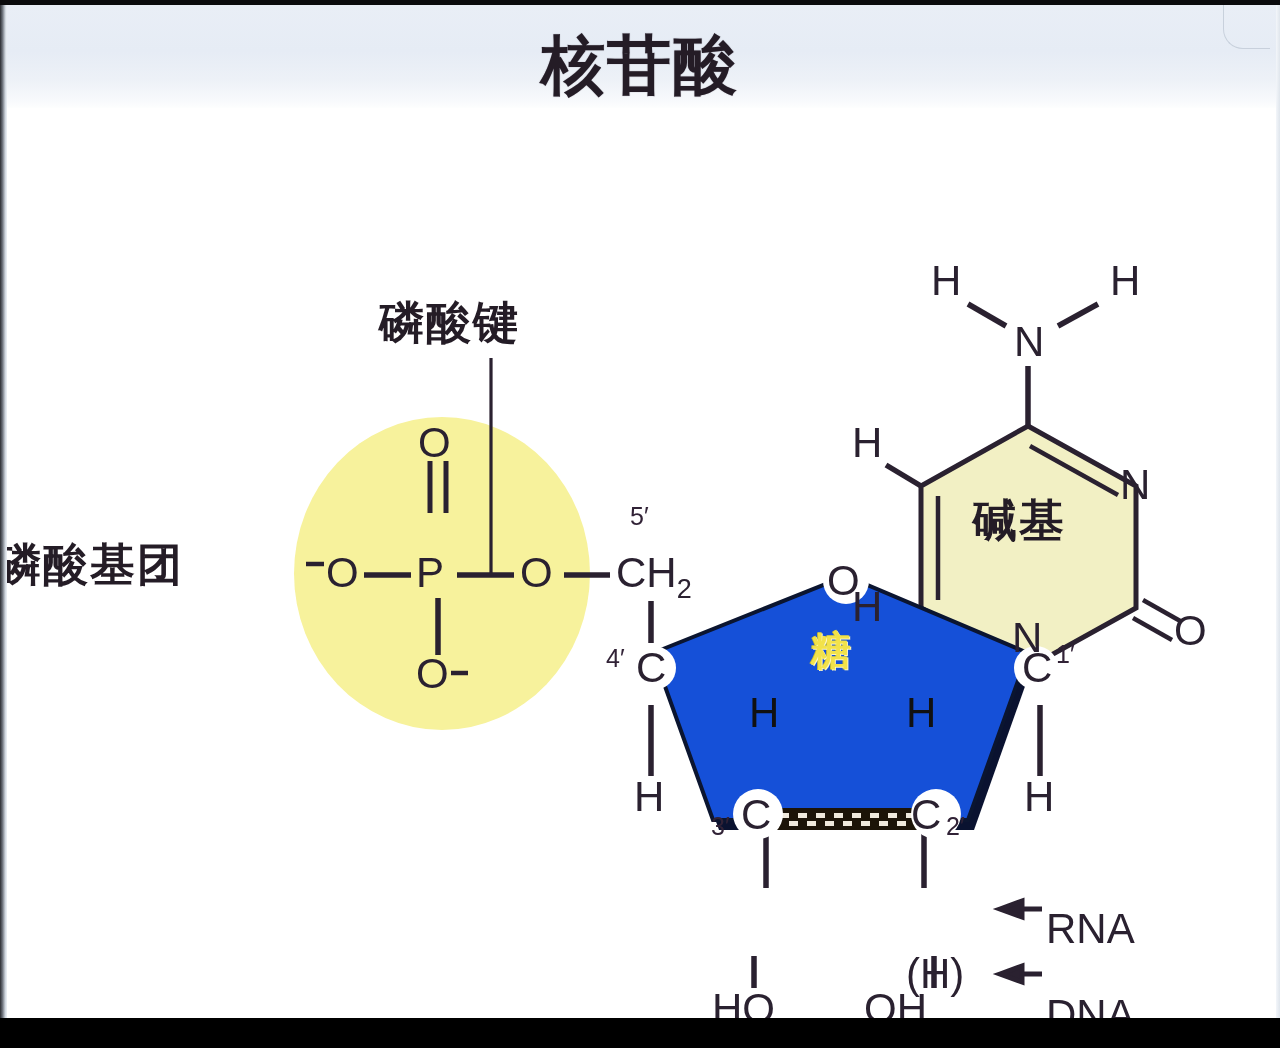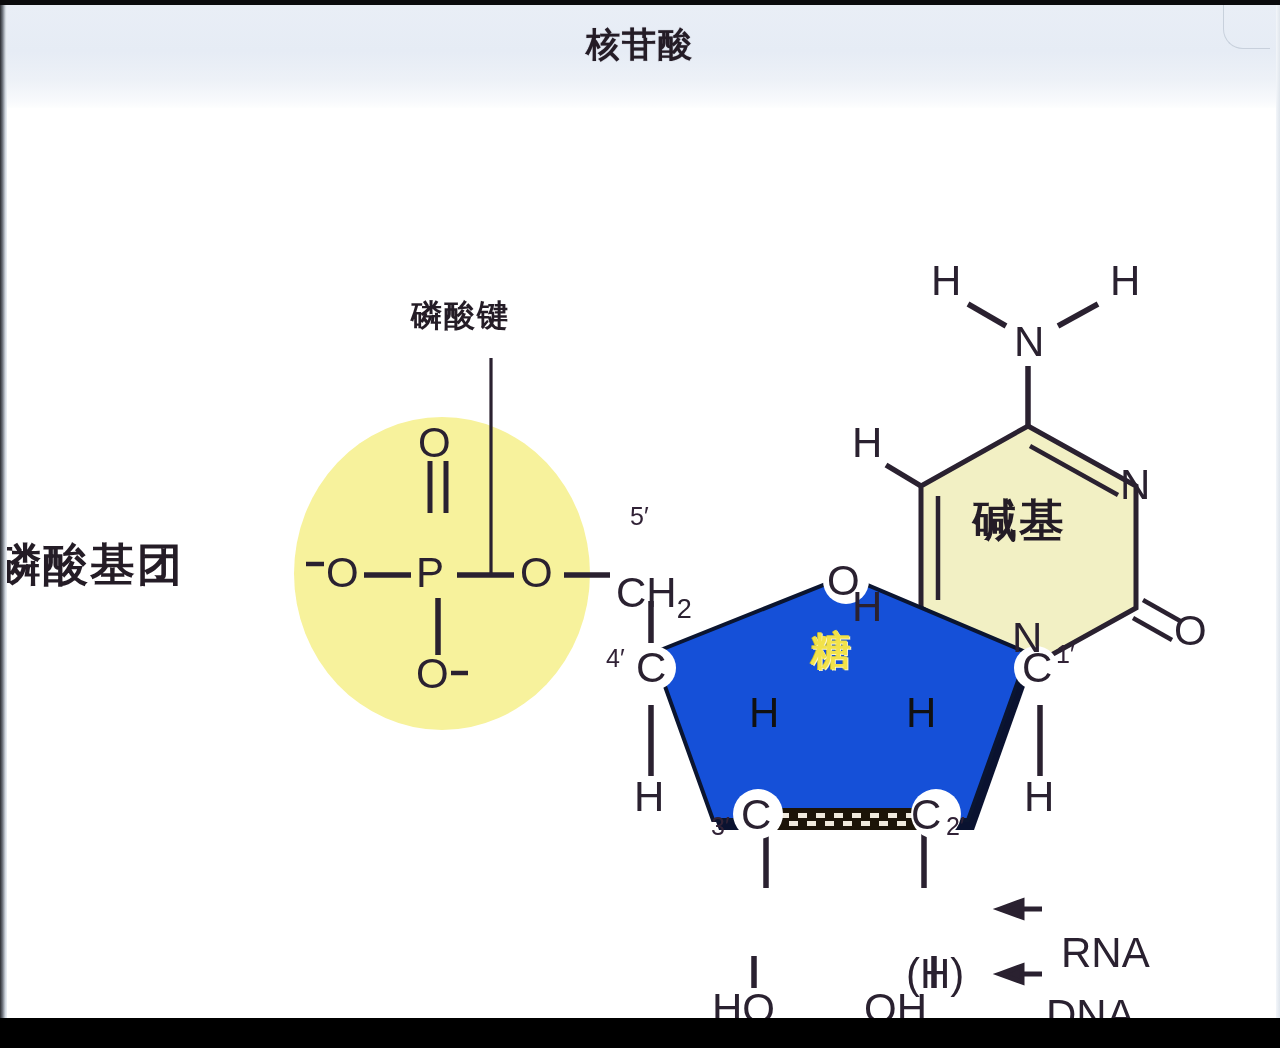--- a/index.html
+++ b/index.html
@@ -73,21 +73,21 @@
     border-bottom-left-radius: 20px;
     z-index: 7;
     opacity: .85;
   }
   .slide-title {
     position: absolute;
     left: 0; top: 22px;
     width: 1280px;
     text-align: center;
     font-family: "DejaVu Sans", "Liberation Sans", sans-serif;
-    font-size: 34px;
+    font-size: 64px;
     font-weight: 700;
     letter-spacing: 4px;
     color: #241c26;
     z-index: 8;
     text-shadow: 0 0 1px rgba(40,30,45,.5);
   }
 
   
   .canvas {
     position: absolute;
@@ -247,41 +247,41 @@
         </g>
 
         <circle cx="840" cy="473" r="23" fill="#ffffff"></circle>
         <circle cx="648" cy="560" r="22" fill="#ffffff"></circle>
         <circle cx="1030" cy="560" r="22" fill="#ffffff"></circle>
         <circle cx="752" cy="706" r="25" fill="#ffffff"></circle>
         <circle cx="930" cy="706" r="25" fill="#ffffff"></circle>
       </g>
     </svg>
 
-    <div class="lbl cn-label" style="left:373px; top:192px; font-size:31px;margin-left:32px;">磷酸键</div>
+    <div class="lbl cn-label" style="left:373px; top:192px; font-size:45px;">磷酸键</div>
 
     <div class="lbl cn-label" style="left:-10px; top:434px; font-size:45px;">磷酸基团</div>
 
     <div class="lbl cn-label" style="left:966px; top:390px; font-size:45px; z-index:26;">碱基</div>
 
     <div class="lbl cn-label" style="left:805px; top:522px; font-size:40px; color:#f2e24a; z-index:26;
                 text-shadow: 1px 1px 0 #fff8c0, -1px 0 0 #c9bd2c;">糖</div>
 
     <div class="lbl atom" style="left:412px; top:314px;">O</div>
 
     <div class="lbl atom" style="left:410px; top:444px;">P</div>
 
     <div class="lbl atom" style="left:320px; top:444px;">O</div>
 
     <div class="lbl atom" style="left:410px; top:545px;">O</div>
 
     <div class="lbl atom" style="left:514px; top:444px;">O</div>
 
     <div class="lbl prime" style="left:624px; top:396px;">5′</div>
-    <div class="lbl atom" style="left:610px; top:444px;margin-top:20px;">
+    <div class="lbl atom" style="left:610px; top:444px;">
       <span>CH</span><span class="sub-num" style="position:relative; top:11px;">2</span>
     </div>
 
     <div class="lbl prime" style="left:600px; top:538px;">4′</div>
     <div class="lbl atom" style="left:630px; top:539px;">C</div>
     <div class="lbl atom" style="left:628px; top:668px;">H</div>
 
     <div class="lbl prime" style="left:705px; top:706px;">3′</div>
     <div class="lbl atom" style="left:735px; top:686px; z-index:27;">C</div>
     <div class="lbl atom" style="left:743px; top:584px; z-index:27; color:#111;">H</div>
@@ -311,21 +311,21 @@
 
     <svg class="bonds-front" viewBox="0 0 1270 910">
       <g stroke="#2a2130" stroke-width="5" fill="#2a2130">
         <line x1="1036" y1="801" x2="1000" y2="801"></line>
         <polygon points="994,801 1016,793 1016,809"></polygon>
         <line x1="1036" y1="866" x2="1000" y2="866"></line>
         <polygon points="994,866 1016,858 1016,874"></polygon>
       </g>
     </svg>
 
-    <div class="lbl atom" style="left:1040px; top:824px;margin-left:15px;">RNA</div>
+    <div class="lbl atom" style="left:1040px; top:800px;">RNA</div>
     <div class="lbl atom" style="left:900px; top:845px;">(H)</div>
     <div class="lbl atom" style="left:1040px; top:886px;">DNA</div>
 
   </div>
 
   <div class="left-edge"></div>
   <div class="right-edge"></div>
   <div class="bottom-bar"></div>
 
 </div>

